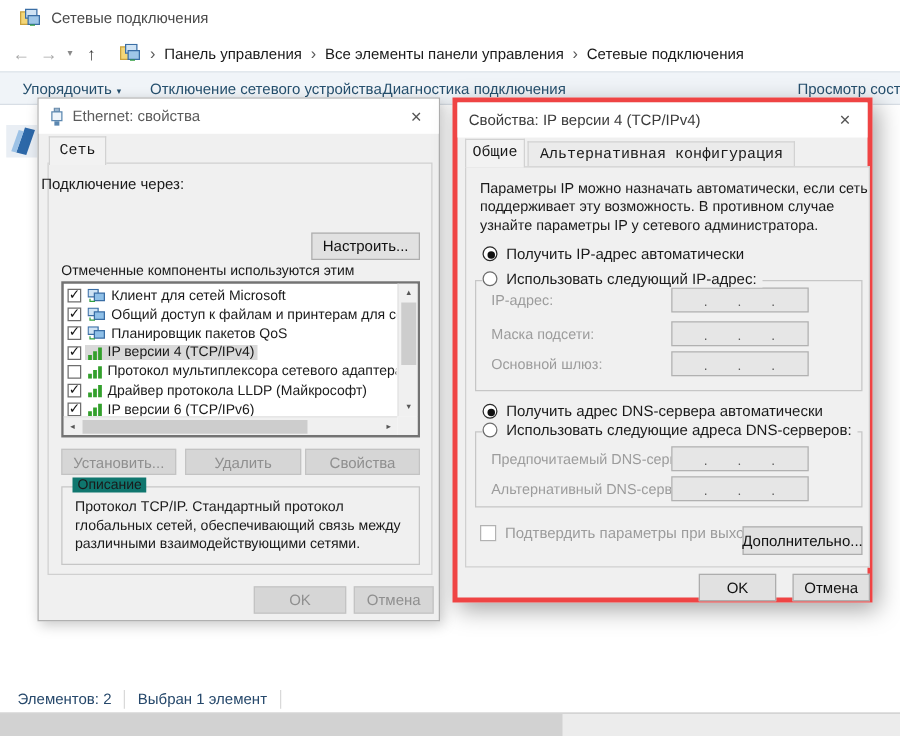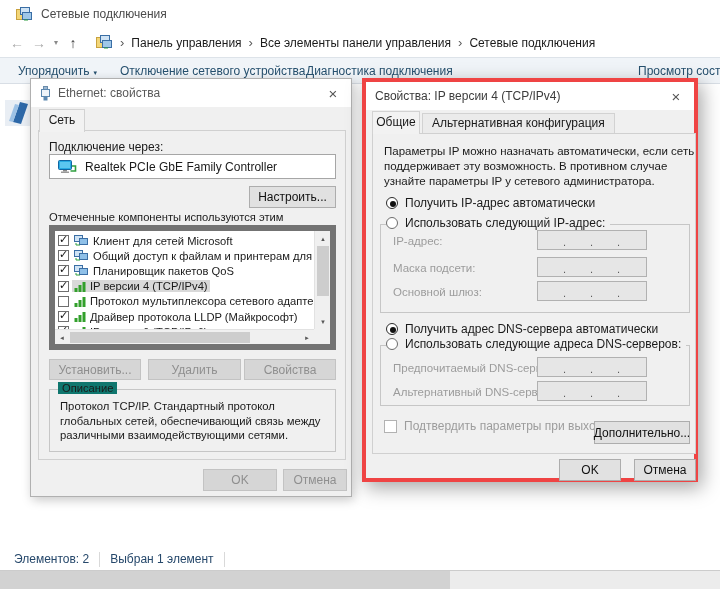--- a/index.html
+++ b/index.html
@@ -33,36 +33,36 @@
   .dialog { background:#f0f0f0; }
   .dlg-eth { left:30px; top:78px; width:322px; height:419px; border:1px solid #b0b0b0;
              box-shadow:2px 3px 10px rgba(0,0,0,.22); z-index:10; }
   .dlg-ip  { left:362px; top:78px; width:336px; height:404px; border:4px solid #ef4444;
              box-shadow:4px 6px 18px rgba(0,0,0,.35); z-index:20; }
   .dlg-title { height:28px; background:#fff; display:flex; align-items:center; padding-left:9px; }
   .dlg-title .txt { flex:1; }
   .close-btn { width:36px; height:28px; display:flex; align-items:center; justify-content:center;
                font-size:15px; color:#555; }
   .tab { position:absolute; font-size:12px; border:1px solid #d2d2d2; border-bottom:none;
-         background:#ebebeb; text-align:center; }
+         background:#ebebeb; text-align:center;font-family:Liberation Mono, monospace; }
   .tab.active { background:#f2f2f2; z-index:3; }
   .page { position:absolute; border:1px solid #d0d0d0; background:#f0f0f0; }
 
   .btn { position:absolute; background:#e1e1e1; border:1px solid #adadad; text-align:center;
          font-size:12px; color:#111; display:flex; align-items:center; justify-content:center; }
   .btn.gray { background:#d6d6d6; border-color:#c3c3c3; color:#8f8f8f; }
 
   .grpbox { position:absolute; border:1px solid #c6c6c6; }
   .grplabel { position:absolute; top:-8px; left:8px; background:#0f766e; padding:0 4px; }
 
   
   .conn-box { left:18px; top:75px; width:287px; height:25px; background:#fff; border:1px solid #a6a6a6;
               display:flex; align-items:center; padding-left:8px; gap:8px; }
   .small-label { font-size:11.2px; }
-  .listbox { left:18px; top:146px; width:287px; height:125px; background:#fff; border:6px solid #737373; }
+  .listbox { left:18px; top:146px; width:287px; height:125px; background:#fff; border:2px solid #737373; }
   .listrows { position:absolute; left:1px; top:2px; right:17px; height:107px; overflow:hidden; }
   .lrow { height:15.2px; display:flex; align-items:center; padding-left:2px; gap:3px; white-space:nowrap; }
   .lrow .lbl { font-size:11.2px; overflow:hidden; }
   .rowbody { display:flex; align-items:center; gap:3px; padding:0 2px; }
   .rowbody.sel { background:#d9d9d9; }
   .chk { width:11px; height:11px; background:#fff; border:1px solid #6e6e6e; flex:none;
          position:relative; }
   .chk.on::after { content:"✓"; position:absolute; left:0px; top:-3px; font-size:11px; font-weight:bold; color:#111; }
   .vscroll { position:absolute; right:0; top:0; width:16px; bottom:15px; background:#f0f0f0; border-left:1px solid #e2e2e2; }
   .hscroll { position:absolute; left:0; bottom:0; right:16px; height:15px; background:#f0f0f0; border-top:1px solid #e2e2e2; }
@@ -163,34 +163,22 @@
         <rect x="3.5" y="11" width="4" height="3.5" fill="#5b87b0"></rect>
       </svg>
     </span>
     <span class="txt" style="color:#5a5a5a">Ethernet: свойства</span>
     <span class="close-btn">×</span>
   </div>
 
   <div class="tab active" style="left:8px; top:30px; width:46px; height:23px; line-height:21px">Сеть</div>
   <div class="page" style="left:7px; top:51px; width:308px; height:330px"></div>
 
-  <span class="abs" style="left:18px; top:61px">Подключение через:</span>
-
-  <div class="abs conn-box">
-    <span class="icon">
-      <svg width="19" height="14" viewBox="0 0 19 14">
-        <rect x="0.5" y="0.5" width="13" height="9" rx="1" fill="#28abe2" stroke="#1166a3"></rect>
-        <rect x="2" y="2" width="10" height="6" fill="#5cc7f0"></rect>
-        <rect x="5" y="10" width="4" height="1.5" fill="#8a8a8a"></rect>
-        <rect x="3" y="11.5" width="8" height="1.5" fill="#9a9a9a"></rect>
-        <path d="M14 6 h3.5 v5 h-5" fill="none" stroke="#2f9e3f" stroke-width="1.6"></path>
-      </svg>
-    </span>
-    <span>Realtek PCIe GbE Family Controller</span>
-  </div>
+  <span class="abs" style="left:2px; top:61px">Подключение через:</span>
+
 
   <div class="btn" style="left:218px; top:107px; width:87px; height:22px">Настроить...</div>
 
   <span class="abs small-label" style="left:18px; top:132px">Отмеченные компоненты используются этим подключением:</span>
 
   <div class="abs listbox">
     <div class="listrows">
       <div class="lrow">
         <span class="chk on"></span>
         <span class="rowbody">

